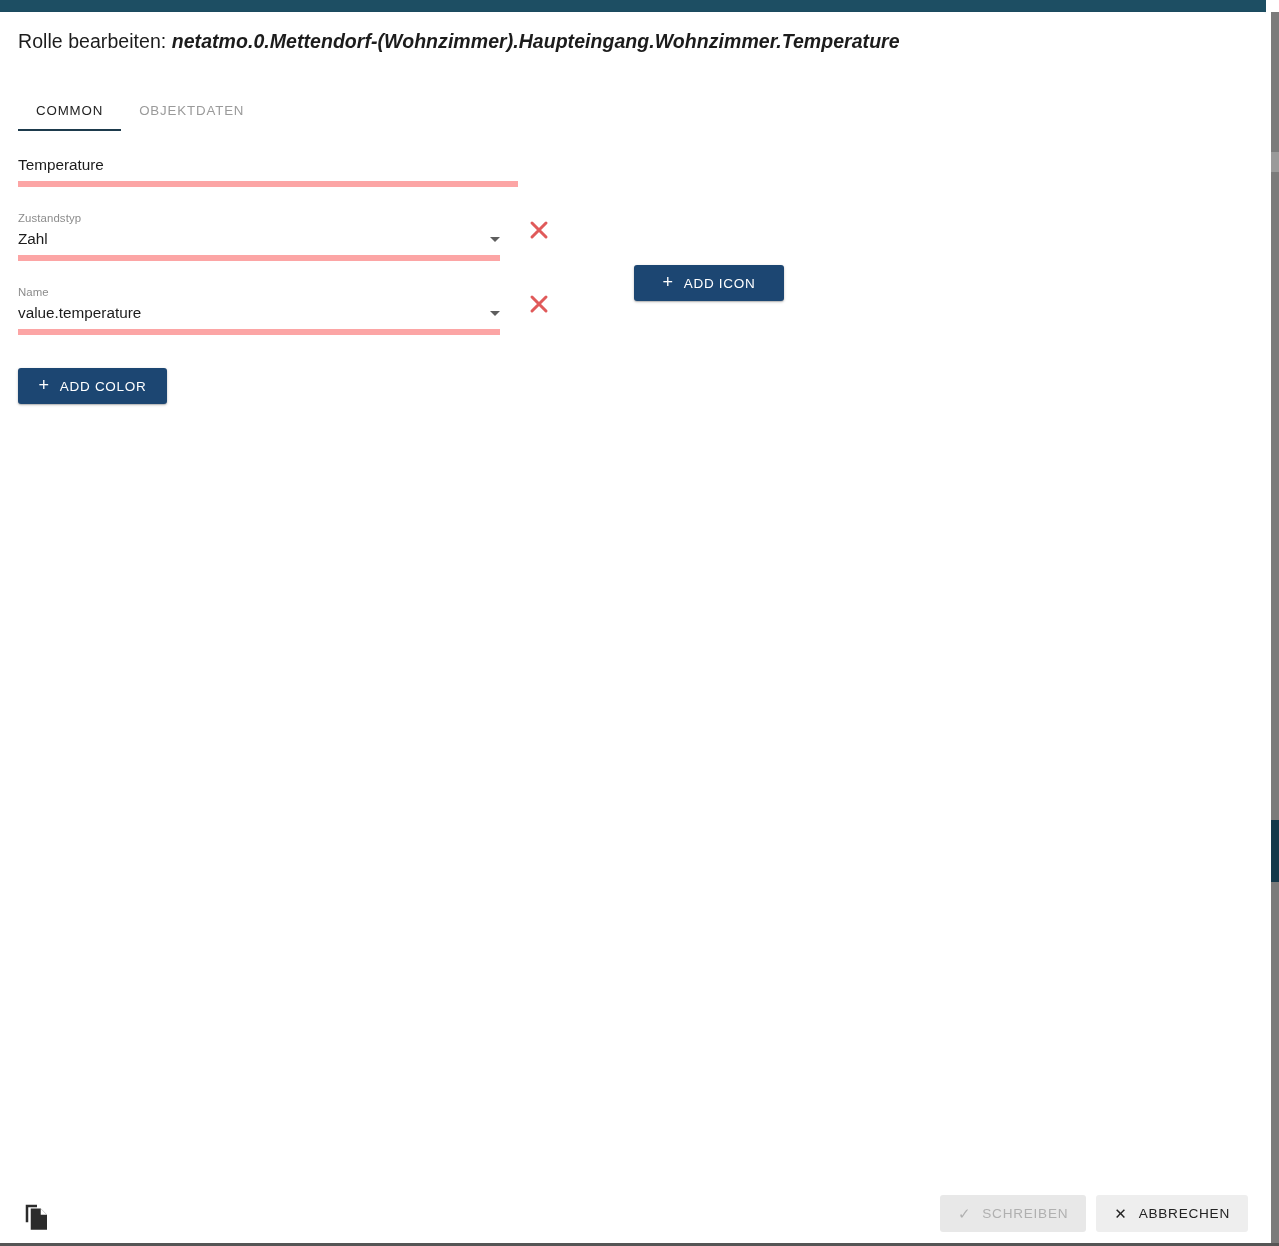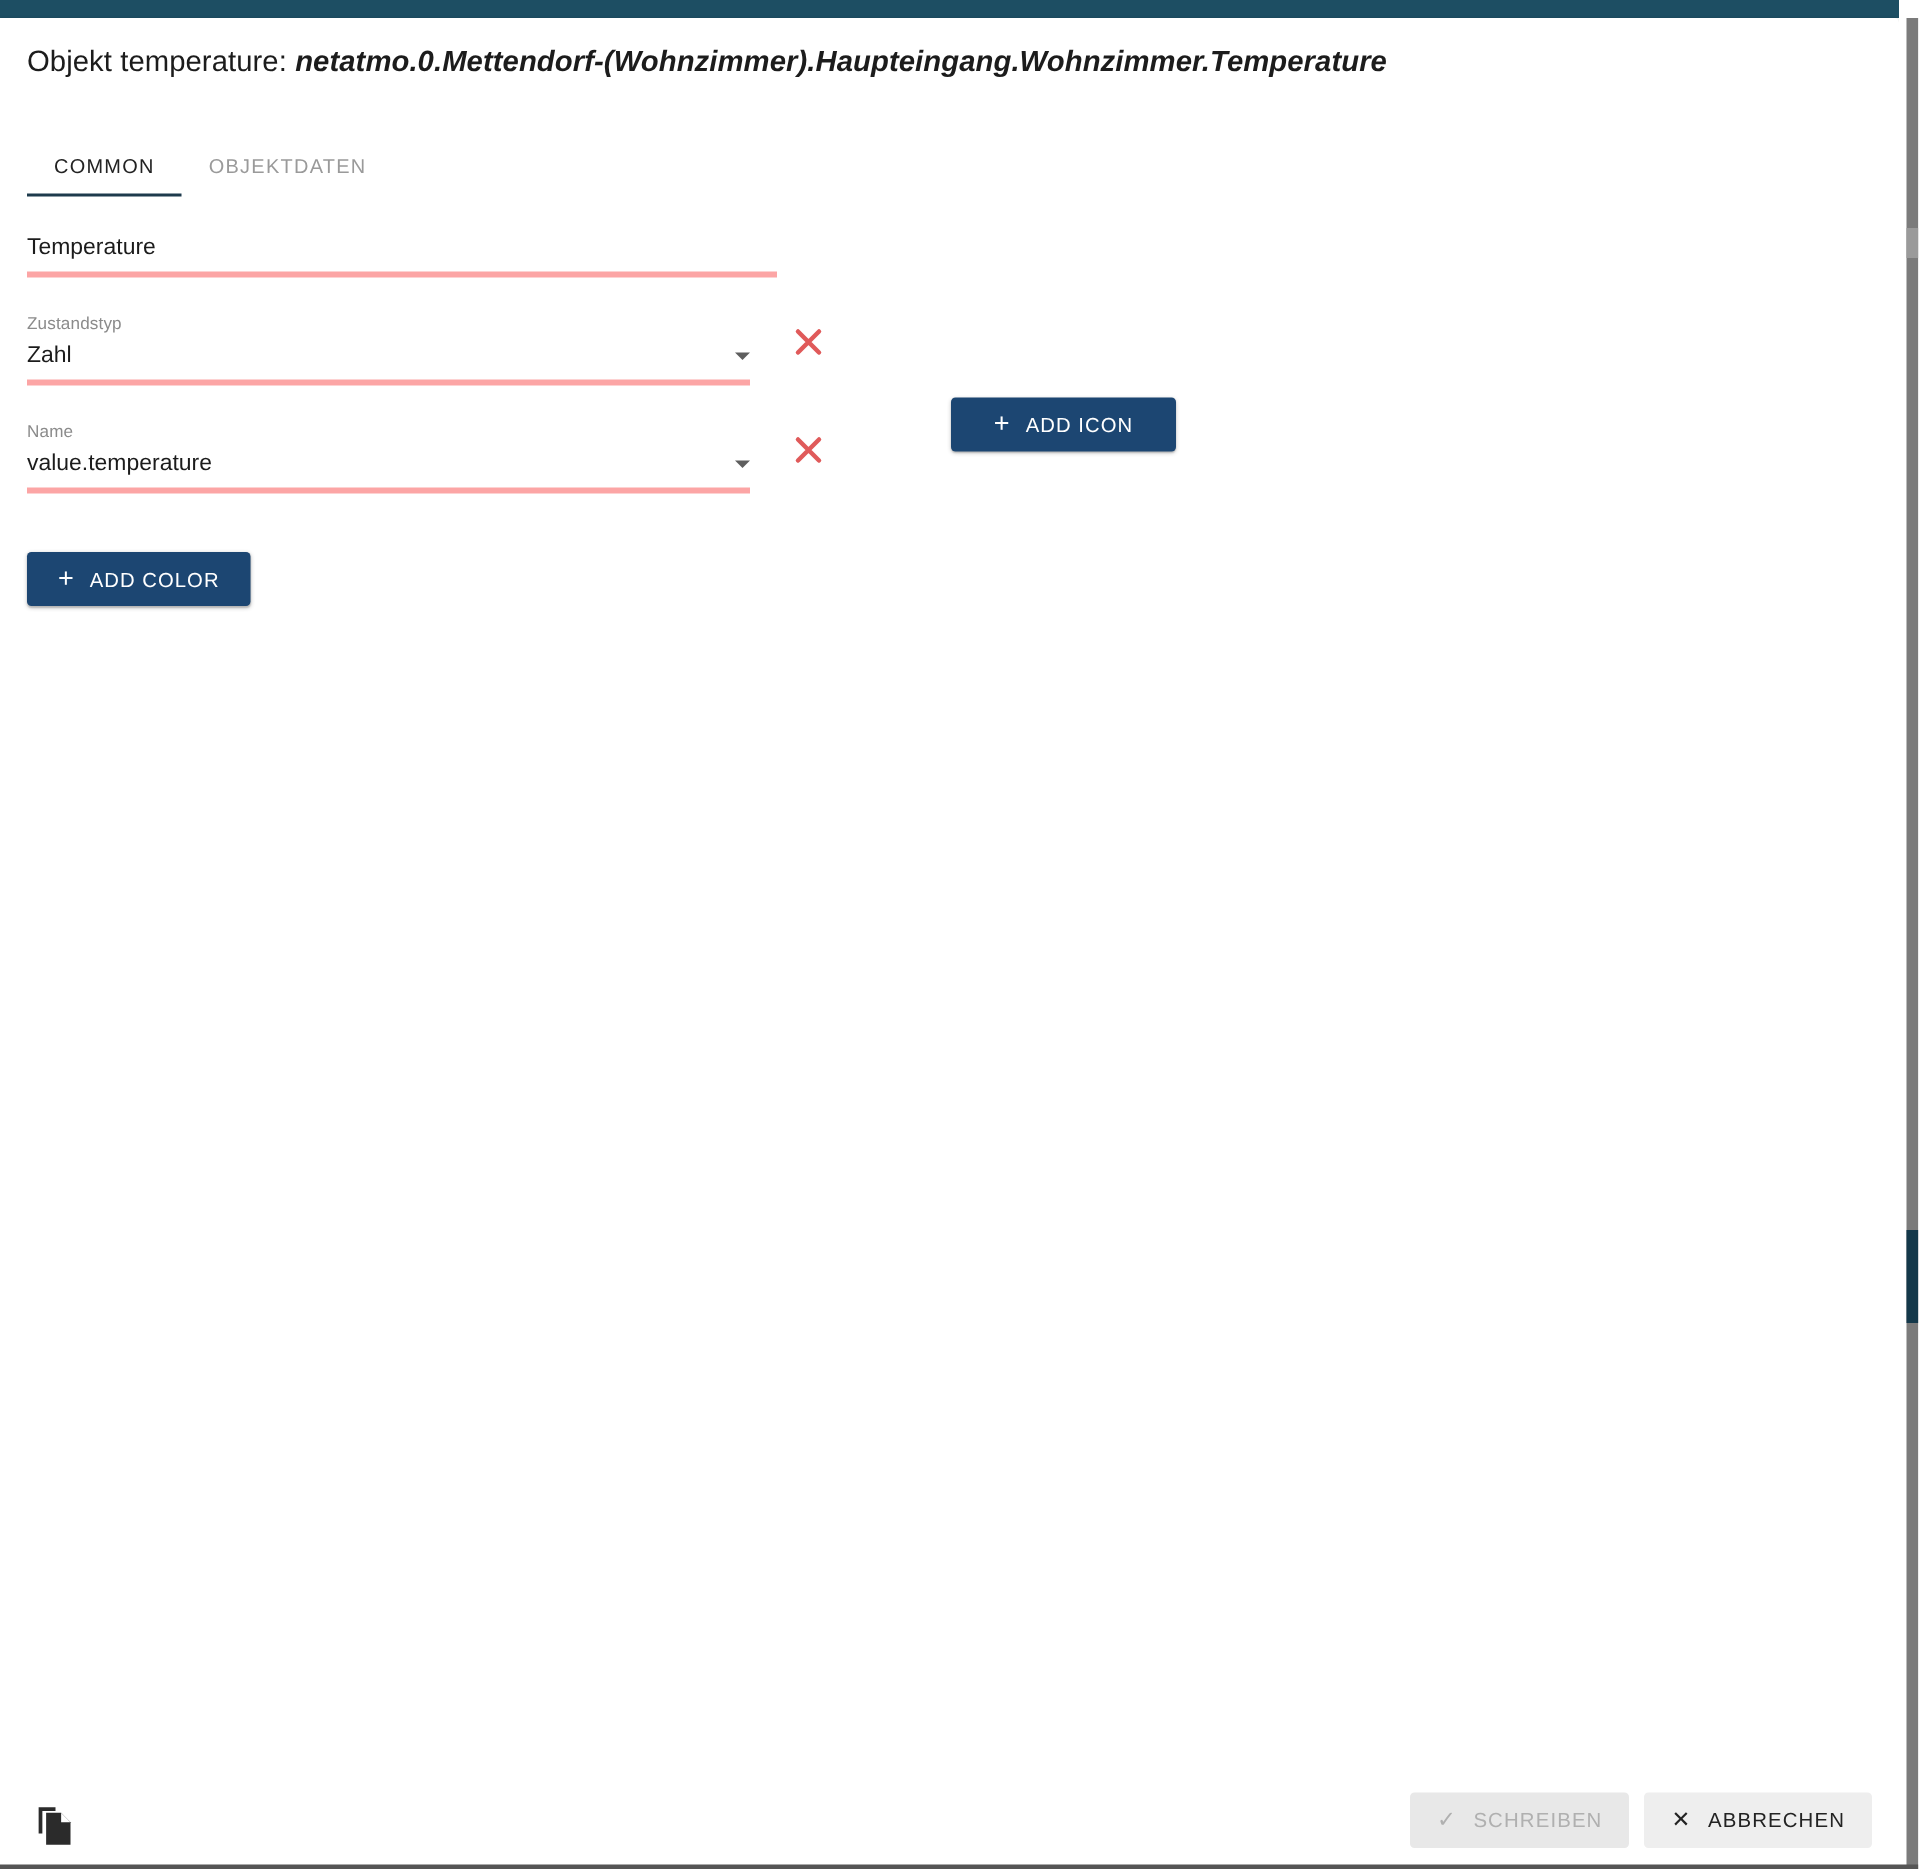--- a/index.html
+++ b/index.html
@@ -136,21 +136,21 @@
     font-size: 11.4px;
     color: #8b8b8b;
     line-height: 14px;
     margin-bottom: 4px;
     letter-spacing: 0.1px;
   }
   .field-input-row {
     position: relative;
     display: flex;
     align-items: baseline;
-    border-bottom: 4px solid #fca5a5;
+    border-bottom: 6px solid #fca5a5;
     padding-bottom: 6px;
   }
   .field-value {
     font-size: 15.3px;
     color: #1c1c1c;
     flex: 1;
     line-height: 20px;
     background: transparent;
     border: none;
     outline: none;
@@ -283,21 +283,21 @@
 </head>
 <body>
 
 <div id="page">
 
   <div id="app-top-strip"></div>
 
   <div id="dialog">
 
     <div id="dialog-title">
-      <span>Objekt temperature:</span>
+      <span>Rolle bearbeiten:</span>
       <span class="obj-path">netatmo.0.Mettendorf-(Wohnzimmer).Haupteingang.Wohnzimmer.Temperature</span>
     </div>
 
     <div id="tabs">
       <button class="tab active">COMMON</button>
       <button class="tab">OBJEKTDATEN</button>
     </div>
 
     <div id="form-col">
 

